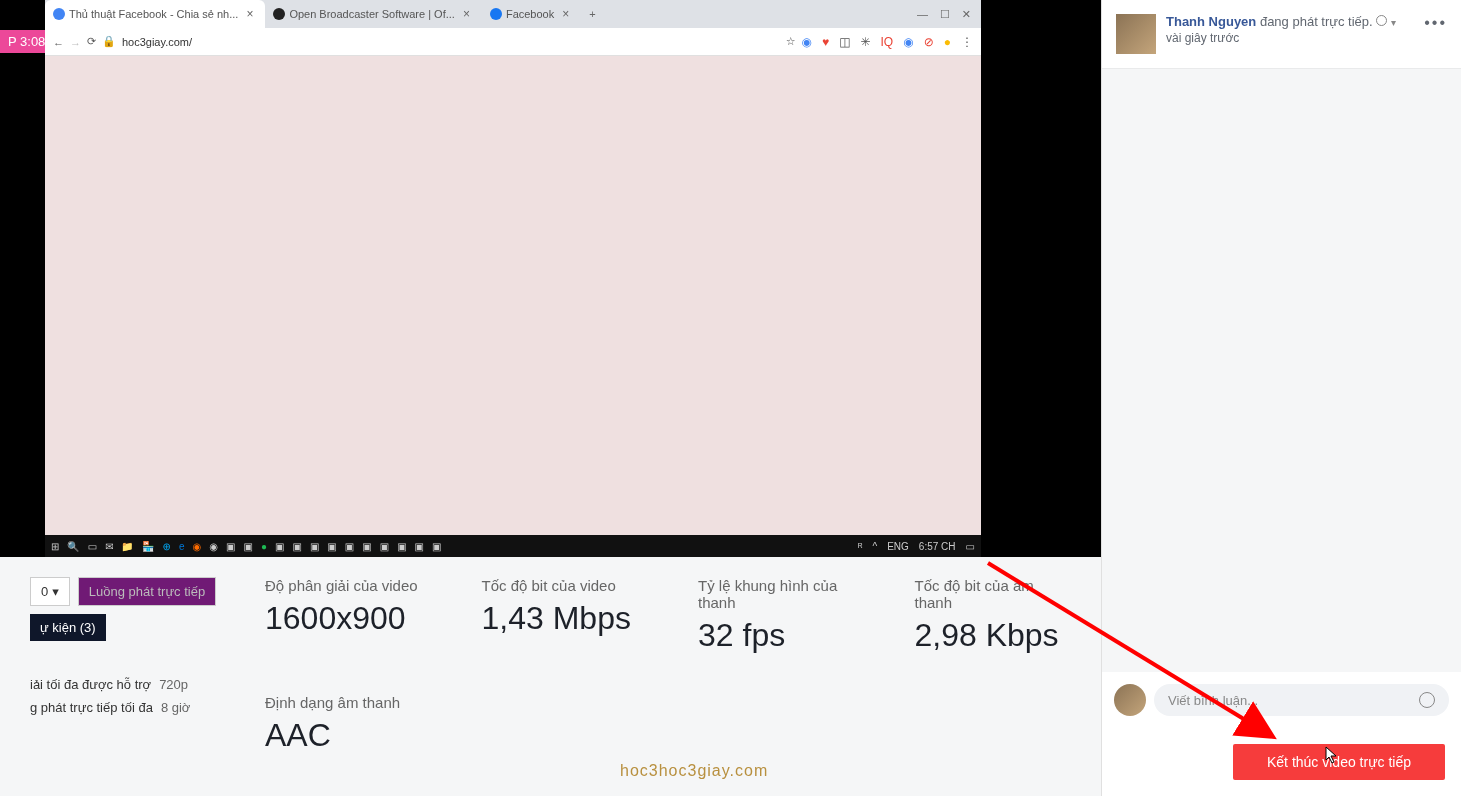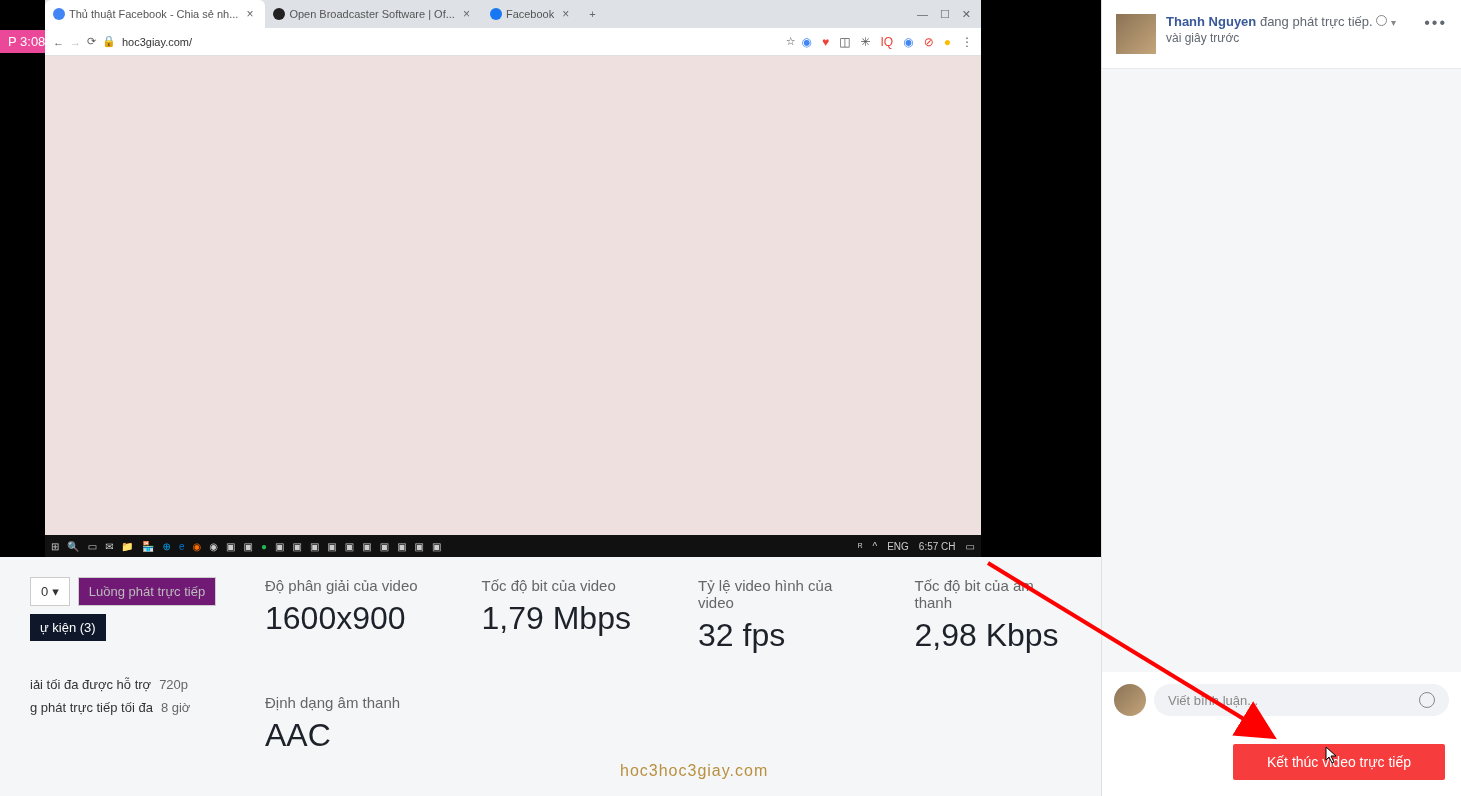--- a/index.html
+++ b/index.html
@@ -184,24 +184,24 @@
       </div>
     </div>
 
     <div class="stat-grid">
       <div class="stat-item">
         <div class="stat-label">Độ phân giải của video</div>
         <div class="stat-value">1600x900</div>
       </div>
       <div class="stat-item">
         <div class="stat-label">Tốc độ bit của video</div>
-        <div class="stat-value">1,79 Mbps</div>
-      </div>
-      <div class="stat-item">
-        <div class="stat-label">Tỷ lệ video hình của video</div>
+        <div class="stat-value">1,43 Mbps</div>
+      </div>
+      <div class="stat-item">
+        <div class="stat-label">Tỷ lệ khung hình của thanh</div>
         <div class="stat-value">32 fps</div>
       </div>
       <div class="stat-item">
         <div class="stat-label">Tốc độ bit của âm thanh</div>
         <div class="stat-value">2,98 Kbps</div>
       </div>
       <div class="stat-item">
         <div class="stat-label">Định dạng âm thanh</div>
         <div class="stat-value">AAC</div>
       </div>

